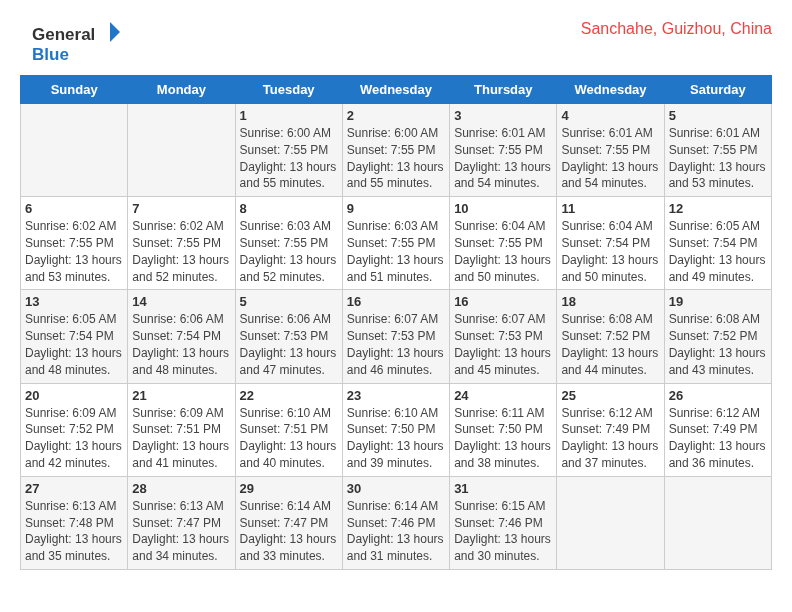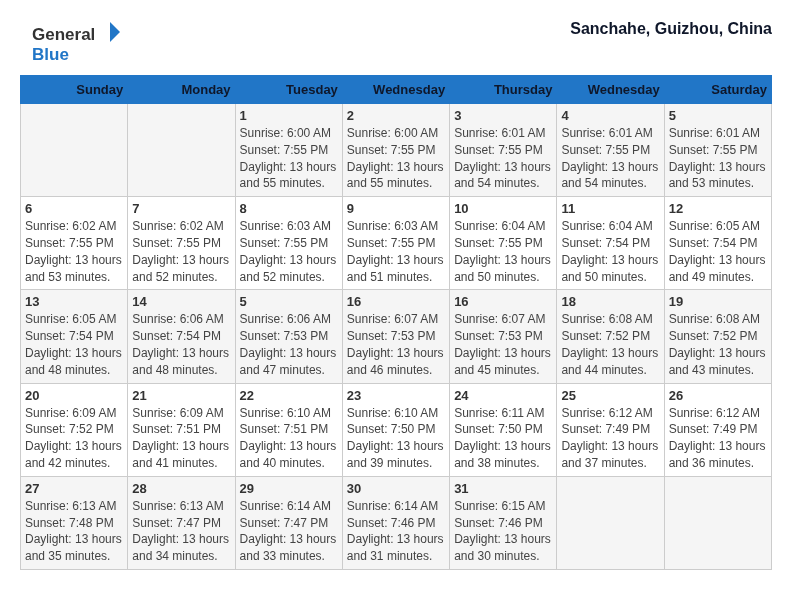--- a/index.html
+++ b/index.html
@@ -24,33 +24,33 @@
     .title-section {
       text-align: right;
     }
     .month-title {
       font-size: 36px;
       font-weight: bold;
       color: #333;
     }
     .location-title {
       font-size: 16px;
-      color: #0f172a;
-      font-weight: bold;
+      color: #ef4444;
+      font-weight: normal;
     }
     table {
       width: 100%;
       border-collapse: collapse;
       font-size: 11px;
     }
     thead tr th {
       background-color: #2176c7;
-      color: #0f172a;
+      color: #ffffff;
       padding: 6px 4px;
-      text-align: right;
+      text-align: center;
       font-size: 13px;
       font-weight: bold;
       border: 1px solid #2176c7;
     }
     tbody tr td {
       border: 1px solid #ccc;
       vertical-align: top;
       padding: 4px;
       width: calc(100% / 7);
       min-height: 80px;

